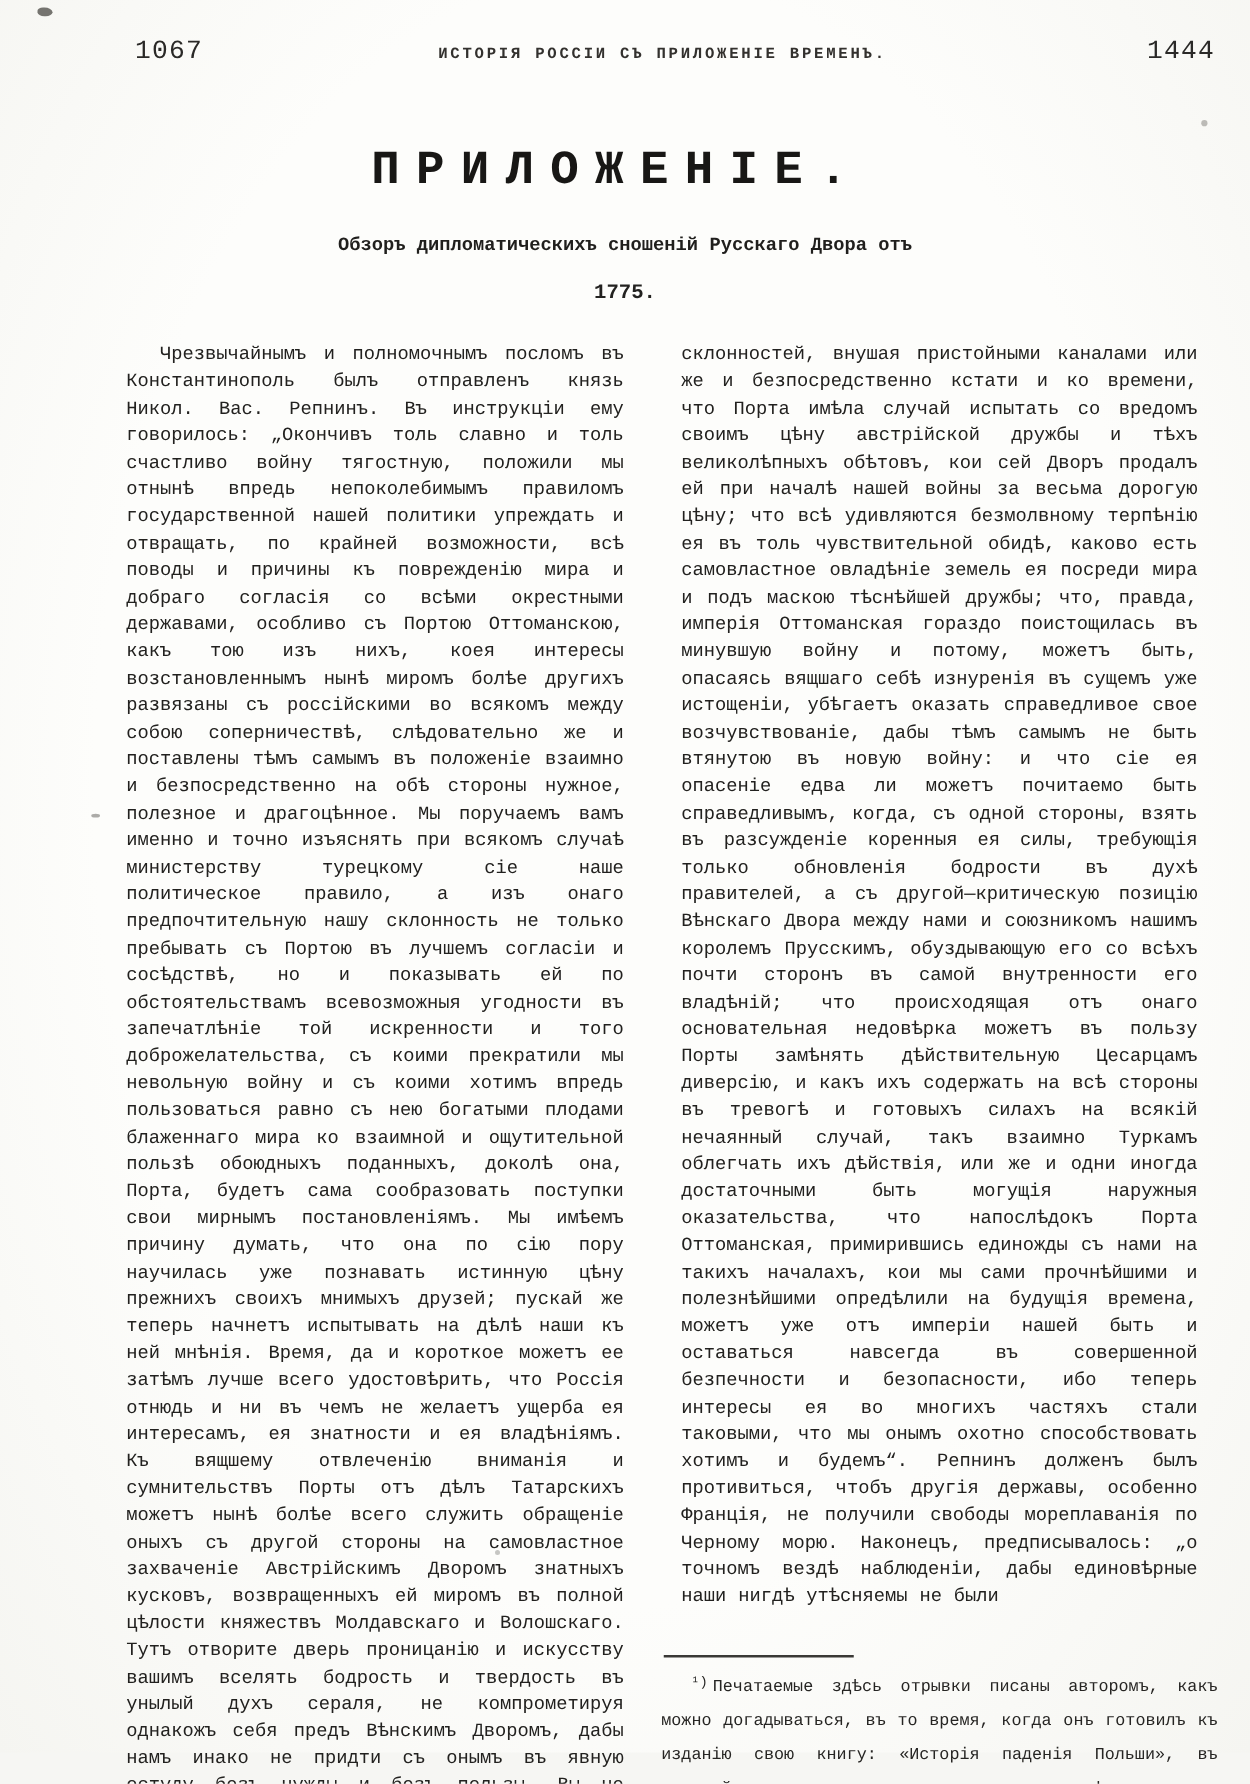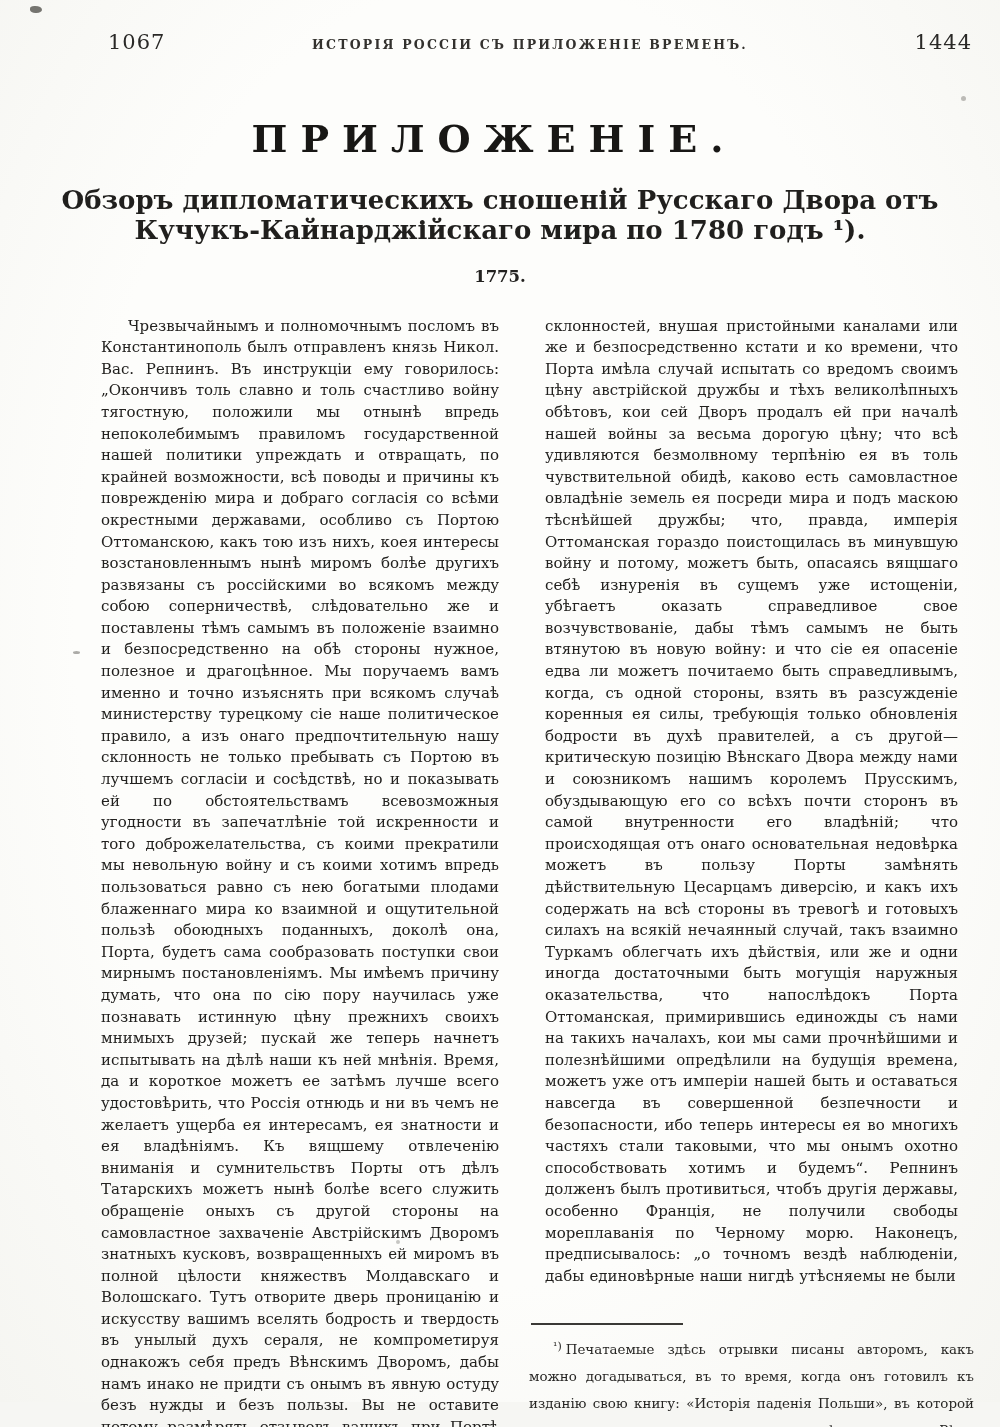--- a/index.html
+++ b/index.html
@@ -13,20 +13,21 @@
     background: #f6f6f3;
     font-family: "DejaVu Serif", "Liberation Serif", serif;
   }
   .page {
     position: relative;
     width: 1000px;
     height: 1402px;
     background: radial-gradient(ellipse at 50% 45%, #fdfdfb 60%, #f5f5f1 100%);
     color: #1f1e1c;
     box-sizing: border-box;
+    font-family: Liberation Mono, monospace;
   }
   
   .running-head {
     display: flex;
     align-items: baseline;
     padding: 30px 28px 0 108px;
   }
   .page-num {
     font-size: 21px;
     letter-spacing: 1px;
@@ -47,21 +48,21 @@
     text-align: center;
     font-size: 38px;
     font-weight: bold;
     letter-spacing: 13px;
     color: #181715;
     transform: translateX(-6px);
   }
   .subtitle {
     margin-top: 24px;
     text-align: center;
-    font-size: 26px;
+    font-size: 15px;
     font-weight: bold;
     line-height: 30px;
     color: #201f1d;
   }
   .section-year {
     margin-top: 9px;
     text-align: center;
     font-size: 16.5px;
     font-weight: 600;
     color: #232220;
@@ -136,21 +137,20 @@
   <header class="running-head">
     <span class="page-num">1067</span>
     <span class="running-title">ИСТОРІЯ РОССІИ СЪ ПРИЛОЖЕНІЕ ВРЕМЕНЪ.</span>
     <span class="page-num">1444</span>
   </header>
 
   <h1 class="main-title">ПРИЛОЖЕНІЕ.</h1>
 
   <h2 class="subtitle">
     <div>Обзоръ дипломатическихъ сношеній Русскаго Двора отъ</div>
-    <div>Кучукъ-Кайнарджійскаго мира по 1780 годъ ¹).</div>
   </h2>
 
   <div class="section-year">1775.</div>
 
   <main class="columns">
 
     <div class="col col-left">
       <p class="body-text indent-first">Чрезвычайнымъ и полномочнымъ посломъ въ Константинополь былъ отправленъ князь Никол. Вас. Репнинъ. Въ инструкціи ему говорилось: „Окончивъ толь славно и толь счастливо войну тягостную, положили мы отнынѣ впредь непоколебимымъ правиломъ государственной нашей политики упреждать и отвращать, по крайней возможности, всѣ поводы и причины къ поврежденію мира и добраго согласія со всѣми окрестными державами, особливо съ Портою Оттоманскою, какъ тою изъ нихъ, коея интересы возстановленнымъ нынѣ миромъ болѣе другихъ развязаны съ россійскими во всякомъ между собою соперничествѣ, слѣдовательно же и поставлены тѣмъ самымъ въ положеніе взаимно и безпосредственно на обѣ стороны нужное, полезное и драгоцѣнное. Мы поручаемъ вамъ именно и точно изъяснять при всякомъ случаѣ министерству турецкому сіе наше политическое правило, а изъ онаго предпочтительную нашу склонность не только пребывать съ Портою въ лучшемъ согласіи и сосѣдствѣ, но и показывать ей по обстоятельствамъ всевозможныя угодности въ запечатлѣніе той искренности и того доброжелательства, съ коими прекратили мы невольную войну и съ коими хотимъ впредь пользоваться равно съ нею богатыми плодами блаженнаго мира ко взаимной и ощутительной пользѣ обоюдныхъ поданныхъ, доколѣ она, Порта, будетъ сама сообразовать поступки свои мирнымъ постановленіямъ. Мы имѣемъ причину думать, что она по сію пору научилась уже познавать истинную цѣну прежнихъ своихъ мнимыхъ друзей; пускай же теперь начнетъ испытывать на дѣлѣ наши къ ней мнѣнія. Время, да и короткое можетъ ее затѣмъ лучше всего удостовѣрить, что Россія отнюдь и ни въ чемъ не желаетъ ущерба ея интересамъ, ея знатности и ея владѣніямъ. Къ вящшему отвлеченію вниманія и сумнительствъ Порты отъ дѣлъ Татарскихъ можетъ нынѣ болѣе всего служить обращеніе оныхъ съ другой стороны на самовластное захваченіе Австрійскимъ Дворомъ знатныхъ кусковъ, возвращенныхъ ей миромъ въ полной цѣлости княжествъ Молдавскаго и Волошскаго. Тутъ отворите дверь проницанію и искусству вашимъ вселять бодрость и твердость въ унылый духъ сераля, не компрометируя однакожъ себя предъ Вѣнскимъ Дворомъ, дабы намъ инако не придти съ онымъ въ явную остуду безъ нужды и безъ пользы. Вы не оставите потому размѣрять отзывовъ вашихъ при Портѣ Оттоманской по мѣрѣ обрѣтаемыхъ въ ней больше или меньше выгодныхъ</p>
     </div>
 

